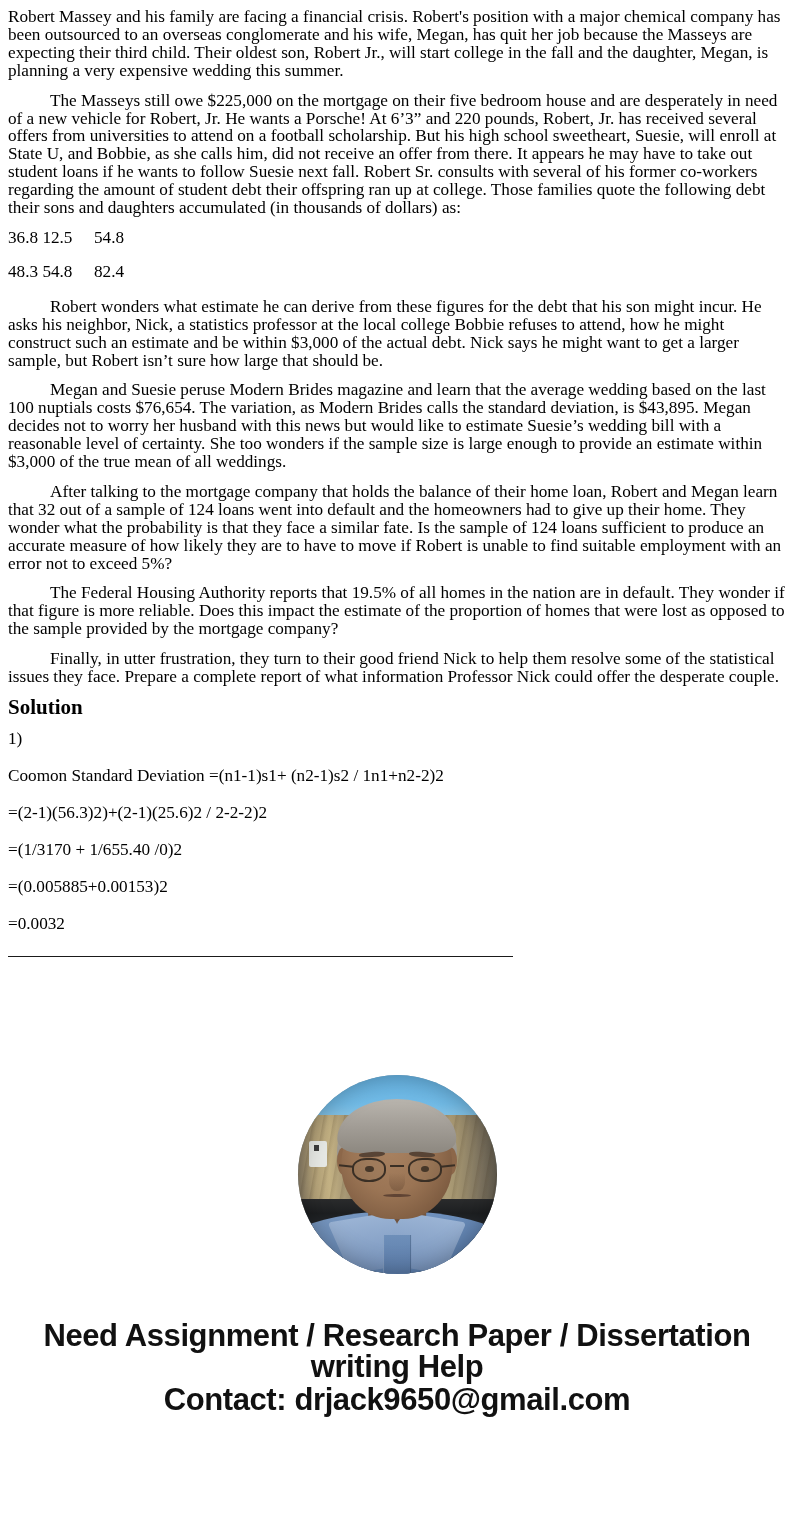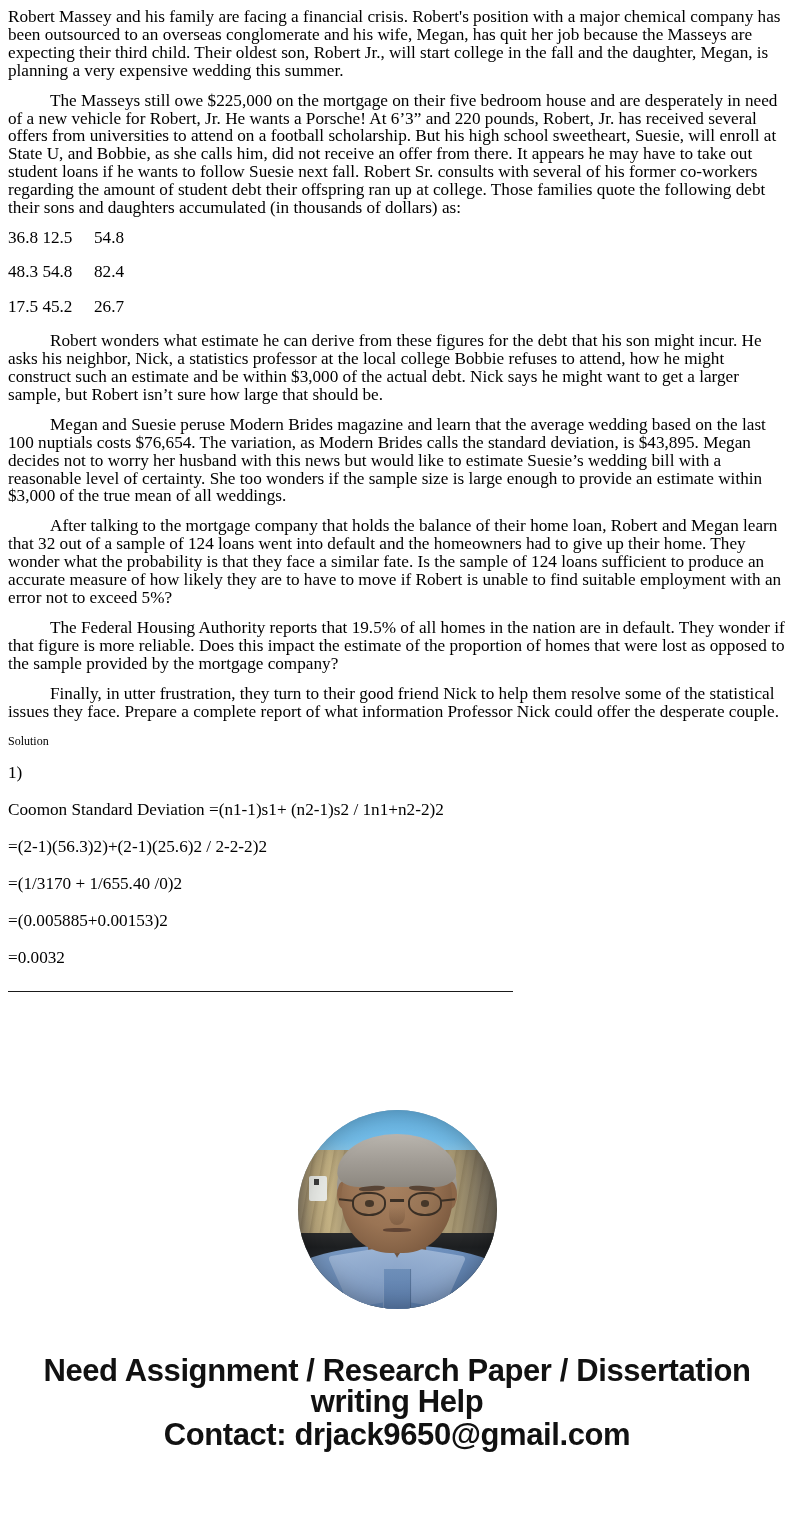--- a/index.html
+++ b/index.html
@@ -51,22 +51,22 @@
   }
   .data-row {
     font-size: 17.2px;
     line-height: 17.9px;
     margin: 0 0 16.5px 0;
     white-space: pre;
   }
 
   
   .solution-heading {
-    font-size: 12px;
-    font-weight: normal;
+    font-size: 21px;
+    font-weight: bold;
     margin: 8px 0 14px 0;
     line-height: 18px;
   }
   .sol-line {
     font-size: 17.2px;
     line-height: 17.9px;
     margin: 0 0 19px 0;
     white-space: pre-wrap;
   }
 
@@ -357,21 +357,20 @@
 
   <div class="prose">
 
     <p class="para first">Robert Massey and his family are facing a financial crisis. Robert's position with a major chemical company has been outsourced to an overseas conglomerate and his wife, Megan, has quit her job because the Masseys are expecting their third child. Their oldest son, Robert Jr., will start college in the fall and the daughter, Megan, is planning a very expensive wedding this summer.</p>
 
     <p class="para indented">The Masseys still owe $225,000 on the mortgage on their five bedroom house and are desperately in need of a new vehicle for Robert, Jr. He wants a Porsche! At 6’3” and 220 pounds, Robert, Jr. has received several offers from universities to attend on a football scholarship. But his high school sweetheart, Suesie, will enroll at State U, and Bobbie, as she calls him, did not receive an offer from there. It appears he may have to take out student loans if he wants to follow Suesie next fall. Robert Sr. consults with several of his former co-workers regarding the amount of student debt their offspring ran up at college. Those families quote the following debt their sons and daughters accumulated (in thousands of dollars) as:</p>
 
     <div class="data-block">
       <div class="data-row">36.8 12.5     54.8</div>
       <div class="data-row">48.3 54.8     82.4</div>
-      <div class="data-row">17.5 45.2     26.7</div>
     </div>
 
     <p class="para indented">Robert wonders what estimate he can derive from these figures for the debt that his son might incur. He asks his neighbor, Nick, a statistics professor at the local college Bobbie refuses to attend, how he might construct such an estimate and be within $3,000 of the actual debt. Nick says he might want to get a larger sample, but Robert isn’t sure how large that should be.</p>
 
     <p class="para indented">Megan and Suesie peruse Modern Brides magazine and learn that the average wedding based on the last 100 nuptials costs $76,654. The variation, as Modern Brides calls the standard deviation, is $43,895.   Megan decides not to worry her husband with this news but would like to estimate Suesie’s wedding bill with a reasonable level of certainty. She too wonders if the sample size is large enough to provide an estimate within $3,000 of the true mean of all weddings.</p>
 
     <p class="para indented">After talking to the mortgage company that holds the balance of their home loan, Robert and Megan learn that 32 out of a sample of 124 loans went into default and the homeowners had to give up their home. They wonder what the probability is that they face a similar fate.   Is the sample of 124 loans sufficient to produce an accurate measure of how likely they are to have to move if Robert is unable to find suitable employment with an error not to exceed 5%?</p>
 
     <p class="para indented">The Federal Housing Authority reports that 19.5% of all homes in the nation are in default. They wonder if that figure is more reliable. Does this impact the estimate of the proportion of homes that were lost as opposed to the sample provided by the mortgage company?</p>
 

